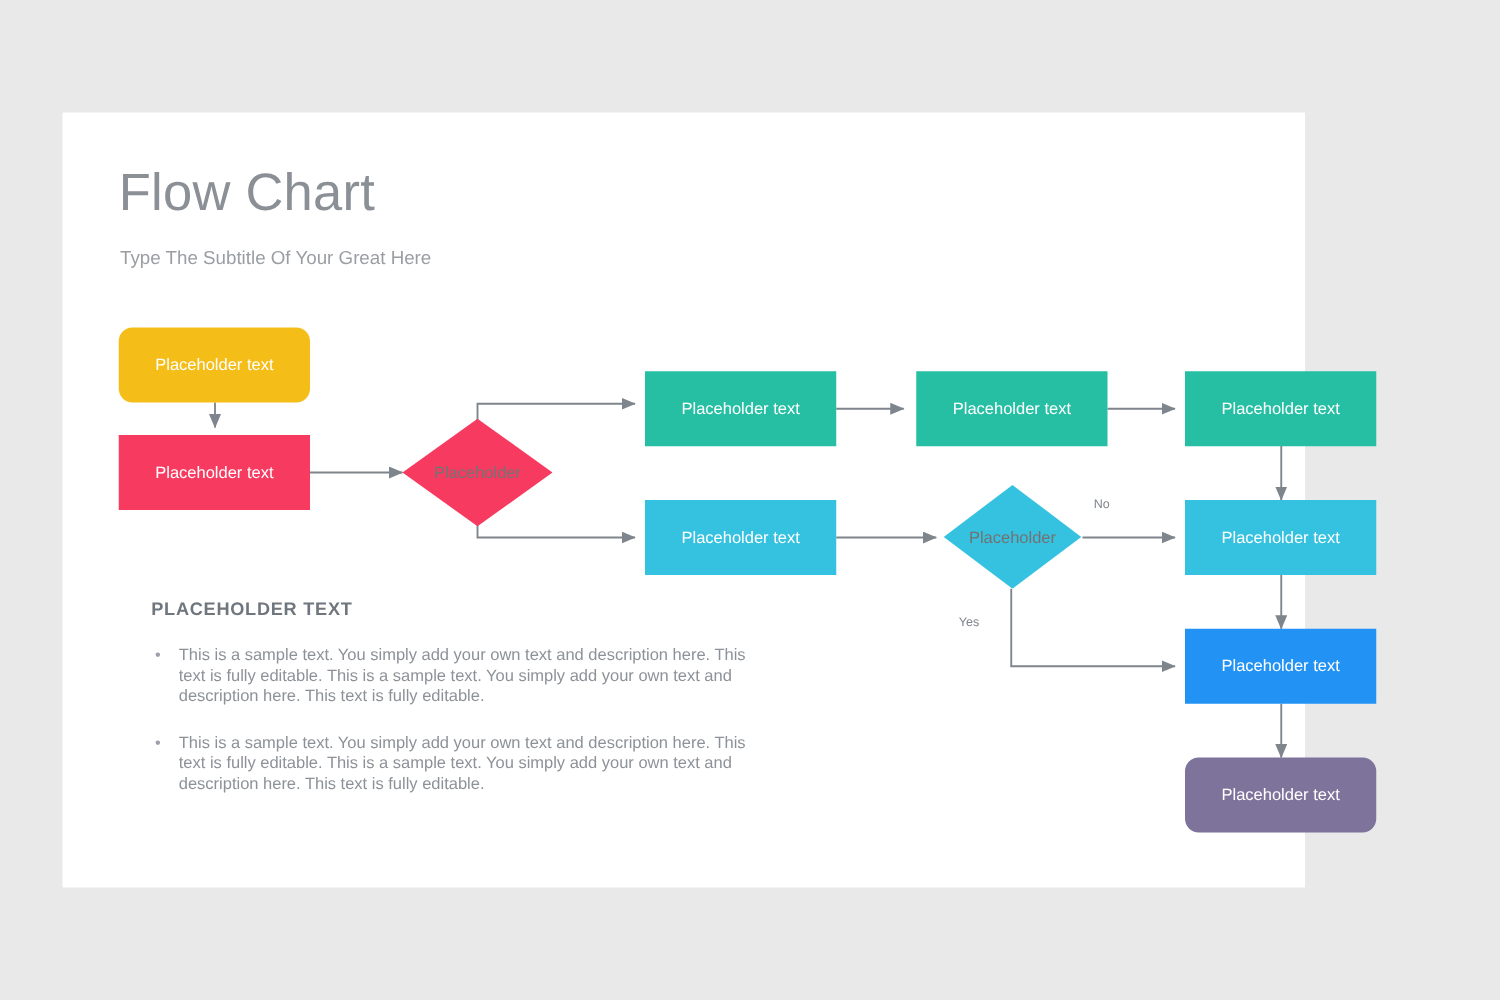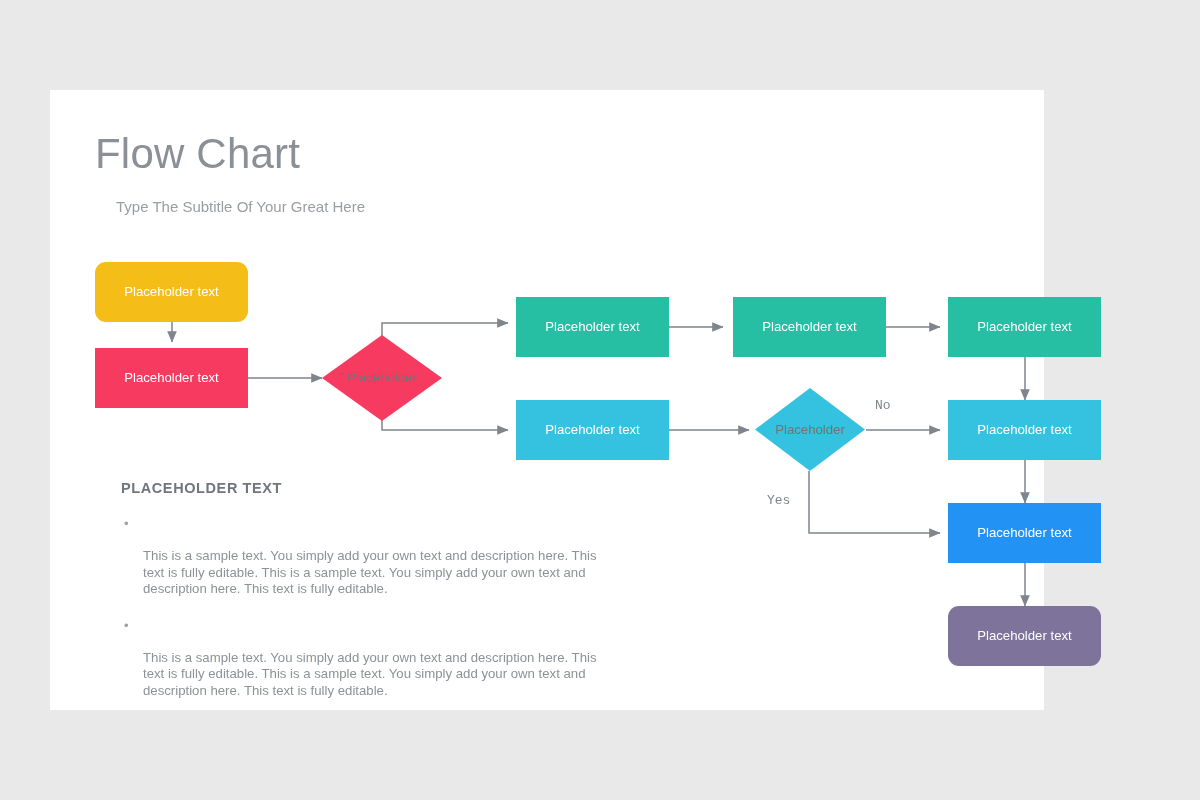--- a/index.html
+++ b/index.html
@@ -33,21 +33,20 @@
     white-space: nowrap;
   }
   #subtitle {
     position: absolute;
     left: 46px;
     top: 108px;
     font-size: 15px;
     font-weight: 400;
     color: #9a9ea3;
     white-space: nowrap;
-    margin-left: 20px;
   }
   
   #text-block {
     position: absolute;
     left: 71px;
     top: 390px;
     width: 530px;
   }
   #text-heading {
     font-size: 14.5px;
@@ -67,21 +66,20 @@
     line-height: 16.6px;
     text-align: left;
     padding-left: 3px;
     box-sizing: border-box;
   }
   .bullet-text {
     font-size: 13.2px;
     line-height: 16.6px;
     color: #8c9298;
     max-width: 478px;
-    margin-top: 32px;
   }
   
   .node {
     position: absolute;
     display: flex;
     align-items: center;
     justify-content: center;
     text-align: center;
     color: #ffffff;
     font-size: 13.2px;
@@ -111,24 +109,23 @@
   #wires {
     position: absolute;
     left: 0;
     top: 0;
     width: 1098px;
     height: 620px;
     overflow: visible;
   }
   .branch-label {
     position: absolute;
-    font-size: 13px;
+    font-size: 10px;
     color: #7e858c;
     white-space: nowrap;
-    font-family: Liberation Mono, monospace;
   }
 </style>
 </head>
 <body>
 
 <div id="slide">
 
   <div id="title">Flow Chart</div>
   <div id="subtitle">Type The Subtitle Of Your Great Here</div>
 

